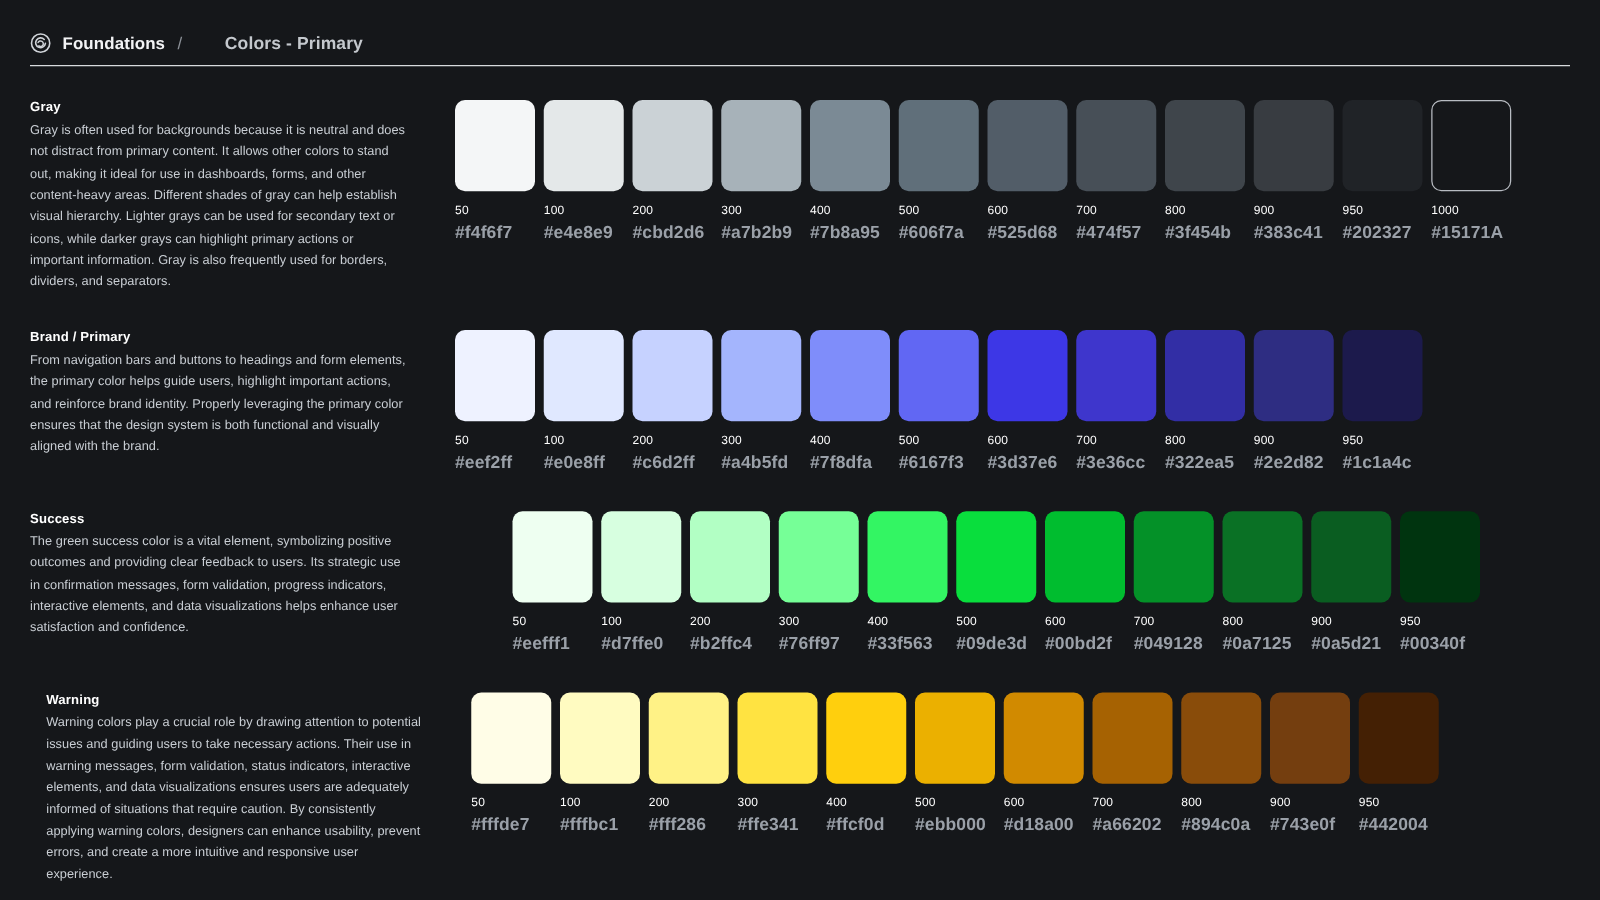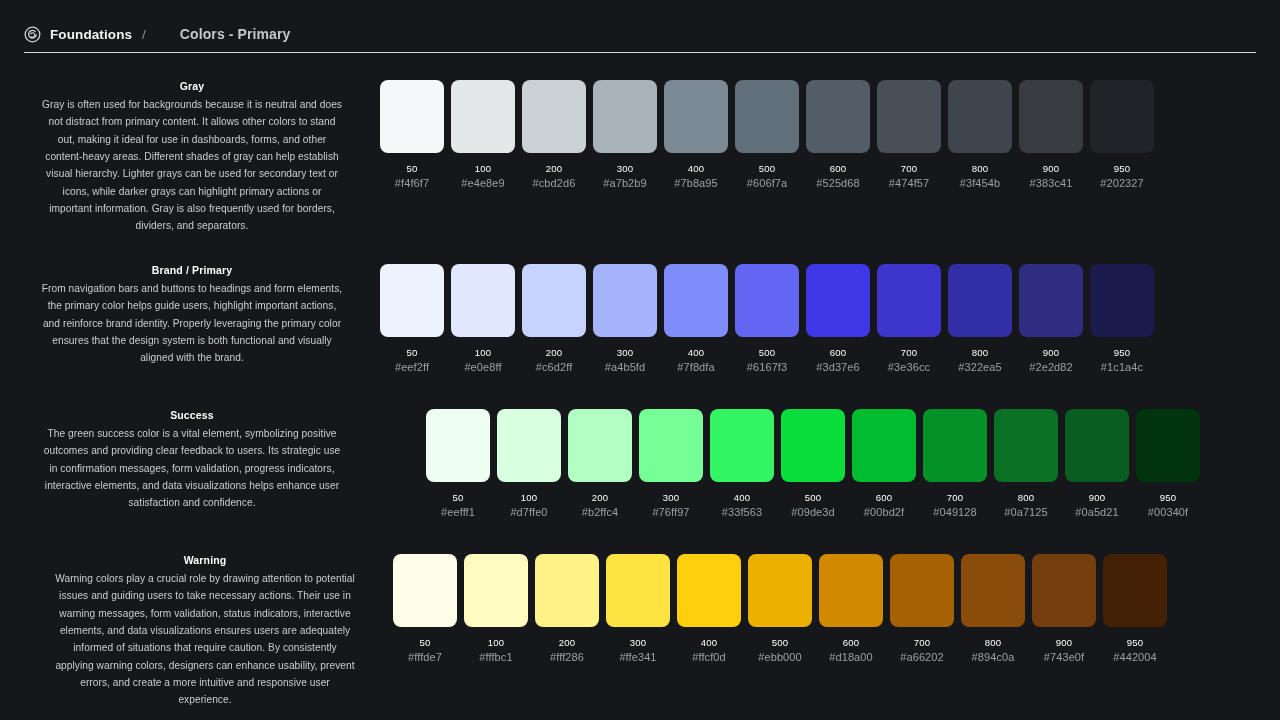--- a/index.html
+++ b/index.html
@@ -51,23 +51,22 @@
   .header-rule {
     position: absolute;
     left: 24px; right: 24px; top: 52px;
     height: 1px;
     background: #d8dadd;
   }
 
   
   .section {
     position: absolute;
-    left: 16px; right: 0;
+    left: 0; right: 0;
     display: flex;
-    text-align: center;
   }
   .section-desc {
     width: 336px;
     flex: 0 0 336px;
     padding-left: 24px;
     padding-right: 8px;
   }
   .section-title {
     font-size: 10.5px;
     font-weight: bold;
@@ -104,22 +103,22 @@
   }
   .swatch-step {
     margin-top: 10px;
     font-size: 9.6px;
     font-weight: normal;
     color: #ffffff;
     letter-spacing: .2px;
   }
   .swatch-hex {
     margin-top: 3px;
-    font-size: 11px;
-    font-weight: normal;
+    font-size: 14px;
+    font-weight: bold;
     color: #9aa0a8;
     letter-spacing: .1px;
   }
 
   
   #row-gray    { top: 80px; }
   #row-brand   { top: 264px; }
   #row-success { top: 409px; gap: 46px; }
   #row-warning { top: 554px; margin-left: 13px; }
 </style>
@@ -194,20 +193,25 @@
         <div class="swatch-col">
           <div class="swatch-chip" style="background: rgb(56, 60, 65);"></div>
           <div class="swatch-step">900</div>
           <div class="swatch-hex">#383c41</div>
         </div>
         <div class="swatch-col">
           <div class="swatch-chip" style="background: rgb(32, 35, 39);"></div>
           <div class="swatch-step">950</div>
           <div class="swatch-hex">#202327</div>
         </div>
+        <div class="swatch-col">
+          <div class="swatch-chip outlined" style="background: rgb(21, 23, 26);"></div>
+          <div class="swatch-step">1000</div>
+          <div class="swatch-hex">#15171A</div>
+        </div>
       </div>
     </div>
   <div class="section" id="row-brand">
       <div class="section-desc">
         <div class="section-title">Brand / Primary</div>
         <div class="section-body">From navigation bars and buttons to headings and form elements, the primary color helps guide users, highlight important actions, and reinforce brand identity. Properly leveraging the primary color ensures that the design system is both functional and visually aligned with the brand.</div>
       </div>
       <div class="swatch-area">
         <div class="swatch-col">
           <div class="swatch-chip" style="background: rgb(238, 242, 255);"></div>

